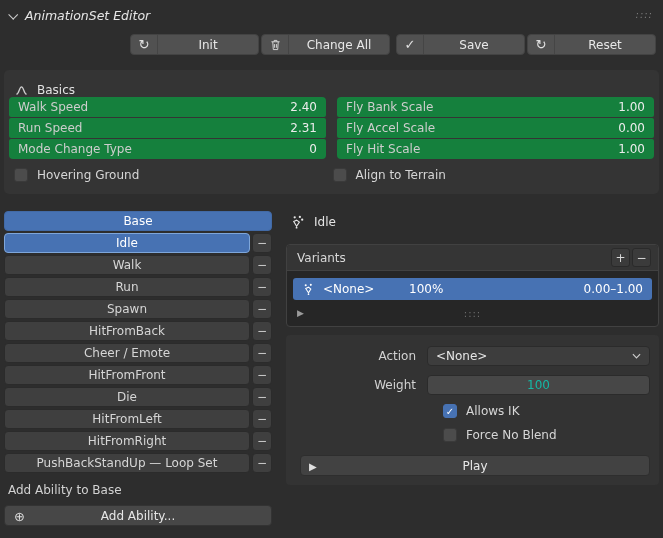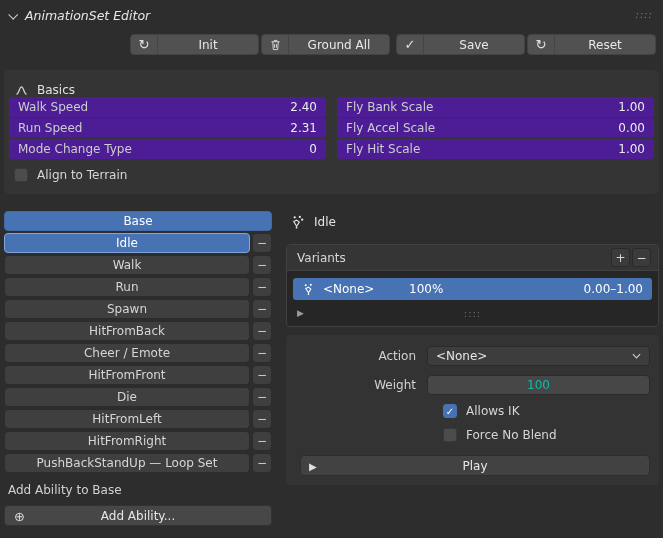--- a/index.html
+++ b/index.html
@@ -25,21 +25,21 @@
   .tb-btn { flex: 1; height: 21px; display: flex; background: #515151; border-radius: 4px; overflow: hidden; border: 1px solid #434343; cursor: default; }
   .tb-btn .ic { width: 27px; display: flex; align-items: center; justify-content: center; border-right: 1px solid #454545; color: #e0e0e0; font-size: 13px; }
   .tb-btn .lbl { flex: 1; display: flex; align-items: center; justify-content: center; color: #e8e8e8; }
 
   
   .basics { margin: 15px 4px 0 4px; background: #343434; border-radius: 5px; padding-bottom: 2px; }
   .basics-header { height: 27px; display: flex; align-items: flex-end; gap: 9px; padding: 0 11px; }
   .basics-title { color: #e2e2e2; }
   .fields { display: flex; gap: 11px; padding: 0 5px; }
   .fcol { flex: 1; display: flex; flex-direction: column; gap: 1px; }
-  .field { height: 20px; background: #4c1d95; display: flex; align-items: center; justify-content: space-between; padding: 0 9px; border-radius: 2px; }
+  .field { height: 20px; background: #15803d; display: flex; align-items: center; justify-content: space-between; padding: 0 9px; border-radius: 2px; }
   .fcol .field:first-child { border-radius: 4px 4px 2px 2px; }
   .fcol .field:last-child { border-radius: 2px 2px 4px 4px; }
   .flabel { color: #cdcdcd; }
   .fvalue { color: #ececec; }
   .cb-row { display: flex; padding: 9px 8px 10px 10px; }
   .cb-half { flex: 1; display: flex; align-items: center; gap: 9px; }
   .cb-box { width: 14px; height: 14px; background: #4c4c4c; border: 1px solid #3a3a3a; border-radius: 3px; flex: 0 0 auto; display: flex; align-items: center; justify-content: center; font-size: 10px; color: #fff; }
   .cb-box.checked { background: #4772b3; border-color: #4772b3; }
   .cb-label { color: #d6d6d6; }
 
@@ -102,21 +102,21 @@
       <div class="tb-btn">
         <span class="ic">↻</span>
         <span class="lbl">Init</span>
       </div>
       <div class="tb-btn">
         <span class="ic">
           <svg width="11" height="12" viewBox="0 0 12 13">
               <path d="M1.5 3h9M4.5 3V1.5h3V3M3 3l.6 8.5h4.8L9 3M5 5.5v4M7 5.5v4" stroke="#dddddd" stroke-width="1" fill="none"></path>
             </svg>
         </span>
-        <span class="lbl">Ground All</span>
+        <span class="lbl">Change All</span>
       </div>
     </div>
     <div class="tb-group">
       <div class="tb-btn">
         <span class="ic">✓</span>
         <span class="lbl">Save</span>
       </div>
       <div class="tb-btn">
         <span class="ic">↻</span>
         <span class="lbl">Reset</span>
@@ -157,20 +157,24 @@
           <span class="flabel">Fly Accel Scale</span>
           <span class="fvalue">0.00</span>
         </div>
         <div class="field">
           <span class="flabel">Fly Hit Scale</span>
           <span class="fvalue">1.00</span>
         </div>
       </div>
     </div>
     <div class="cb-row">
+      <div class="cb-half">
+        <span class="cb-box"></span>
+        <span class="cb-label">Hovering Ground</span>
+      </div>
       <div class="cb-half">
         <span class="cb-box"></span>
         <span class="cb-label">Align to Terrain</span>
       </div>
     </div>
   </div>
 
   <div class="main">
 
     <div class="left-col">

